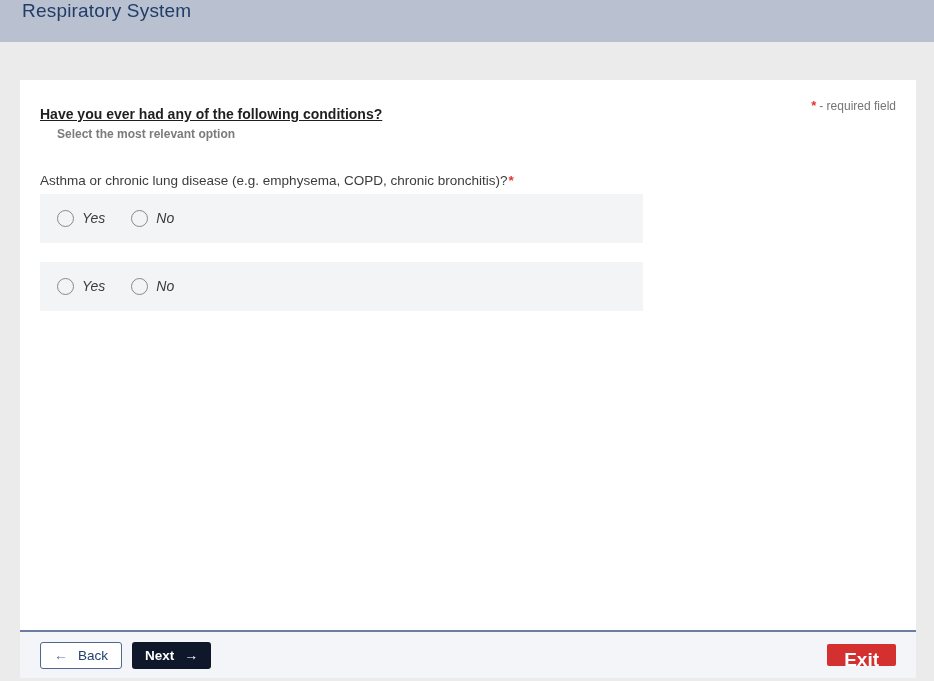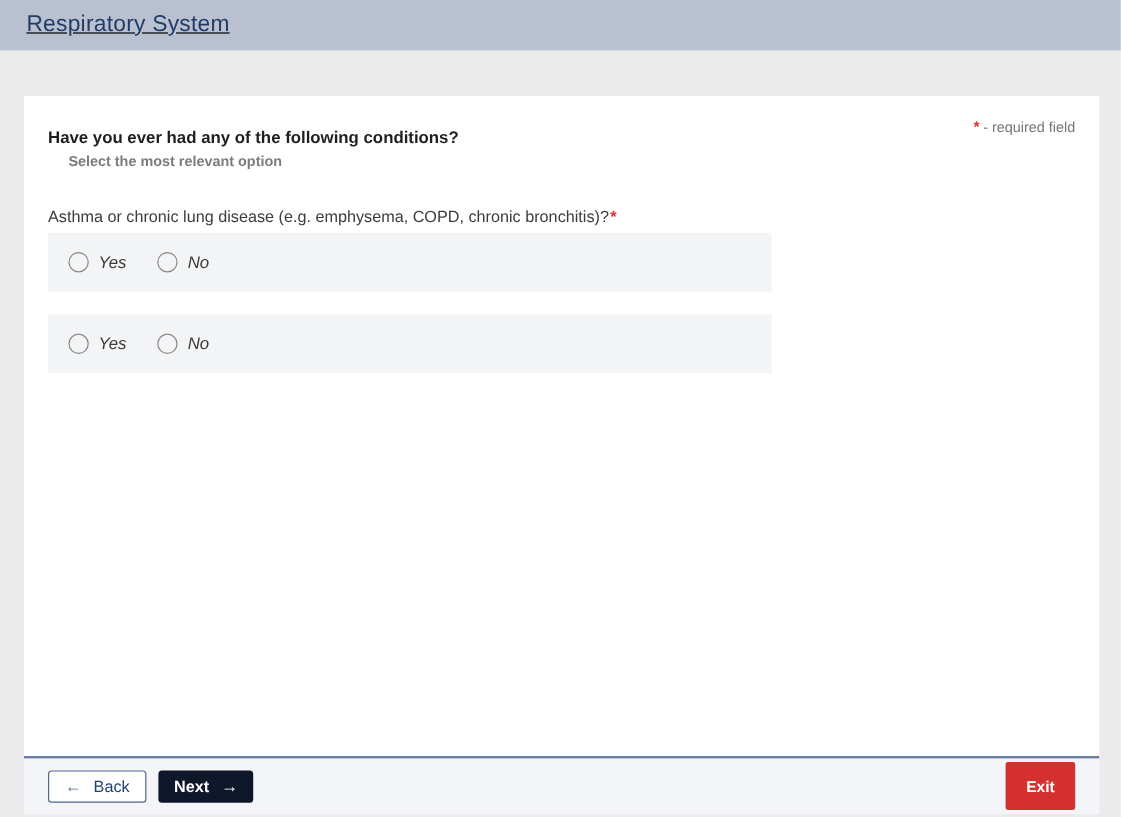--- a/index.html
+++ b/index.html
@@ -12,23 +12,21 @@
     position: relative;
     overflow: hidden;
   }
 
   
   .header {
     width: 934px;
     height: 42px;
     background: #b9c1d0;
     display: flex;
-    align-items: center;
     padding-left: 22px;
-    text-decoration: underline;
   }
   .header-title {
     font-size: 19px;
     color: #223c68;
     letter-spacing: 0.2px;
   }
 
   
   .card {
     position: absolute;
@@ -57,20 +55,21 @@
   .star {
     color: #e5322d;
     font-weight: bold;
   }
   .required-note .star { font-size: 13px; margin-right: 3px; }
 
   .heading {
     font-size: 14px;
     font-weight: bold;
     color: #1f1f1f;
+    text-decoration: underline;
   }
   .subheading {
     font-size: 12px;
     font-weight: bold;
     color: #7b7b7b;
     margin-top: 5px;
     margin-left: 17px;
   }
 
   .question { margin-top: 32px; }
@@ -149,24 +148,24 @@
     margin-left: 10px;
     cursor: pointer;
   }
   .btn-next .arrow { font-weight: normal; font-size: 14px; }
   .btn-exit {
     margin-left: auto;
     background: #d3302f;
     border: none;
     border-radius: 2px;
     padding: 5px 17px;
-    height: 40px;
+    height: 22px;
     color: #ffffff;
     font-weight: bold;
-    font-size: 13px;
+    font-size: 19px;
     cursor: pointer;
   }
 </style>
 </head>
 <body>
 
 <div class="header">
   <span class="header-title">Respiratory System</span>
 </div>
 

